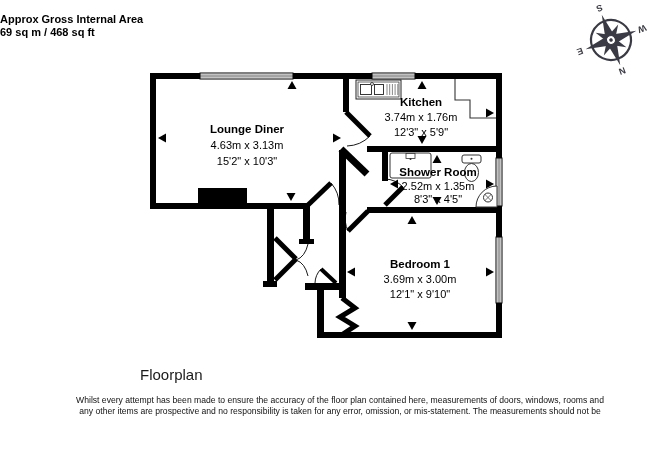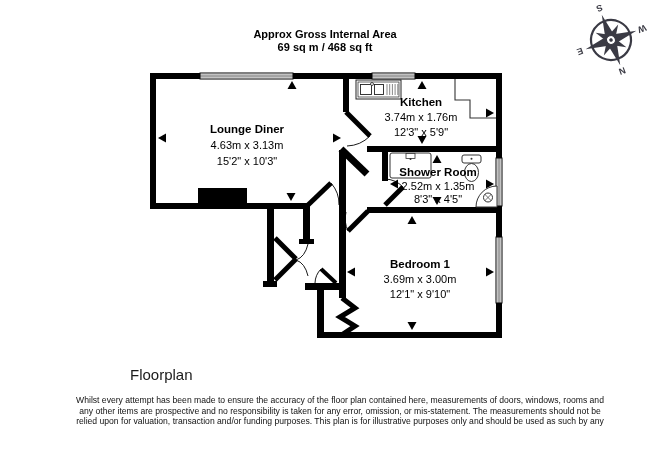--- a/index.html
+++ b/index.html
@@ -1,20 +1,20 @@
 <!DOCTYPE html>
 <html><head>
 <meta charset="utf-8">
 <style>
   html,body{margin:0;padding:0;background:#fff;}
   #page{position:relative;width:650px;height:450px;background:#ffffff;overflow:hidden;
         font-family:"Liberation Sans", sans-serif;color:#000;}
-  .hdr{position:absolute;left:0;right:0;top:28px;text-align:center;
+  .hdr{position:absolute;left:0;right:0;top:13px;text-align:left;
        font-size:11px;font-weight:bold;line-height:13px;}
-  .caption{position:absolute;left:130px;top:366px;font-size:15px;color:#1a1a1a;}
+  .caption{position:absolute;left:140px;top:366px;font-size:15px;color:#1a1a1a;}
   .disclaimer{position:absolute;left:60px;width:560px;top:395px;text-align:center;
               font-size:8.6px;line-height:10.6px;color:#111;}
   svg text{font-family:"Liberation Sans", sans-serif;}
   .rname{font-size:11.5px;font-weight:bold;}
   .rdim{font-size:11px;}
   .cletter{font-size:9px;font-weight:bold;fill:#3a3a44;}
 </style>
 </head>
 <body>
 
@@ -186,16 +186,15 @@
         <text class="cletter" x="578" y="43">W</text>
       </g>
     </g>
   </svg>
 
   <div class="caption">Floorplan</div>
 
   <div class="disclaimer">
     <div>Whilst every attempt has been made to ensure the accuracy of the floor plan contained here, measurements of doors, windows, rooms and</div>
     <div>any other items are prospective and no responsibility is taken for any error, omission, or mis-statement. The measurements should not be</div>
-    <div>relied upon for valuation, transaction and/or funding purposes. This plan is for illustrative purposes only and should be used as such by any</div>
   </div>
 
 </div>
 
 </body></html>

